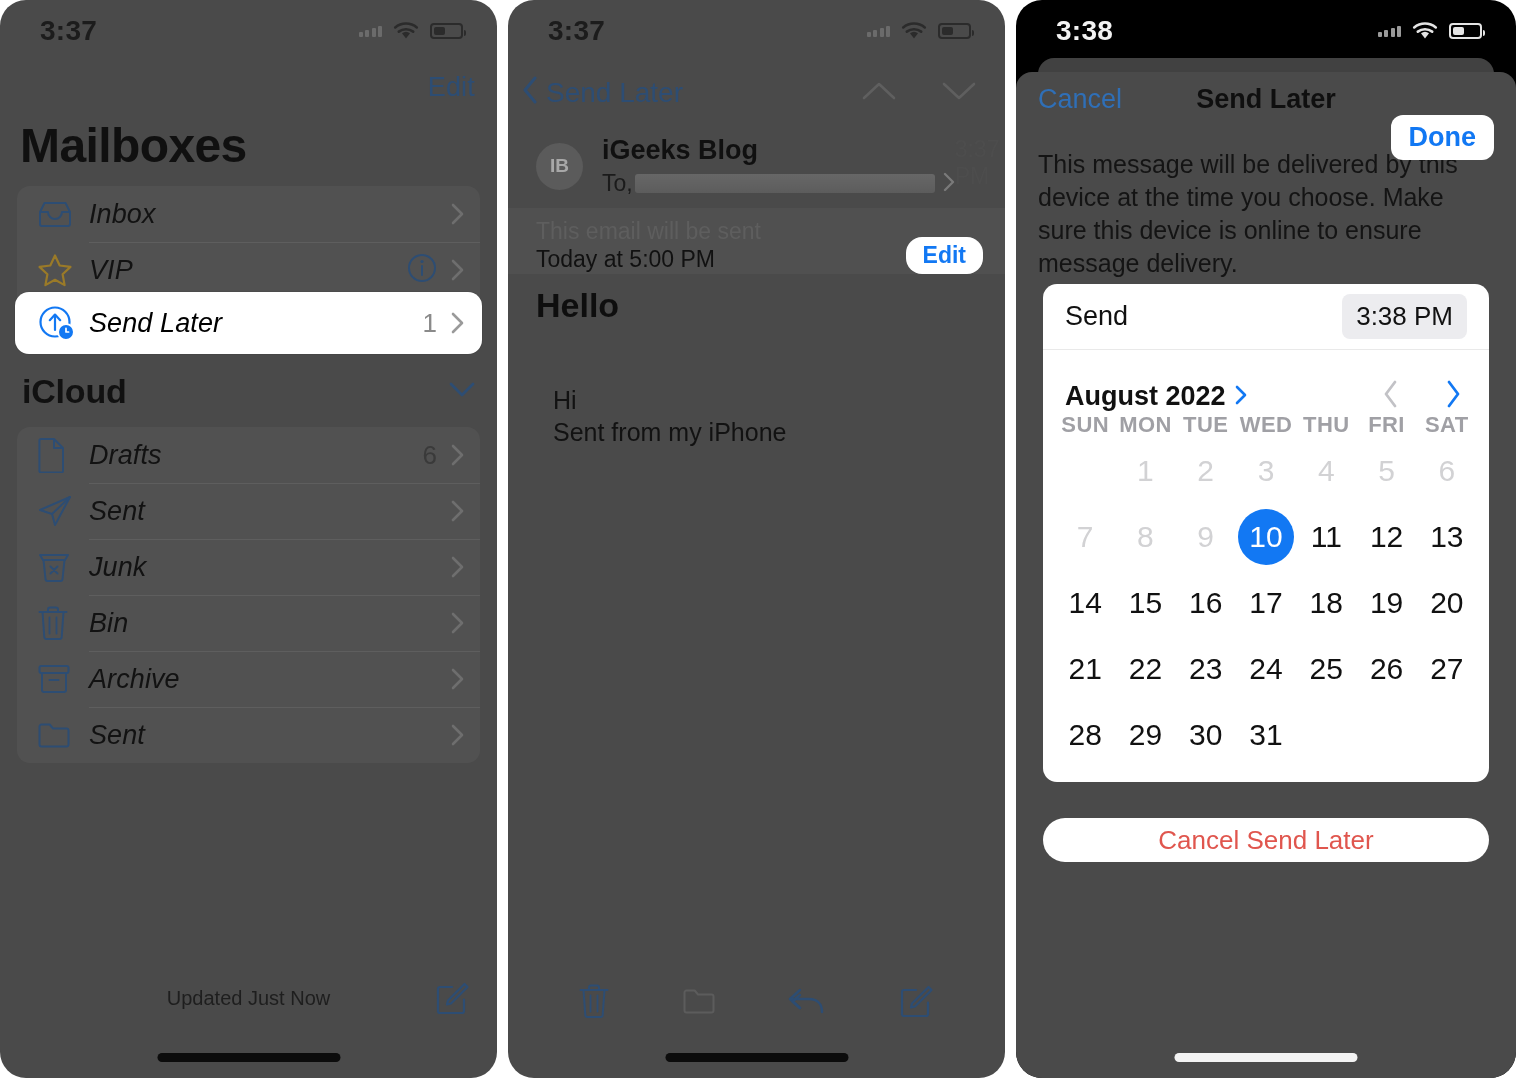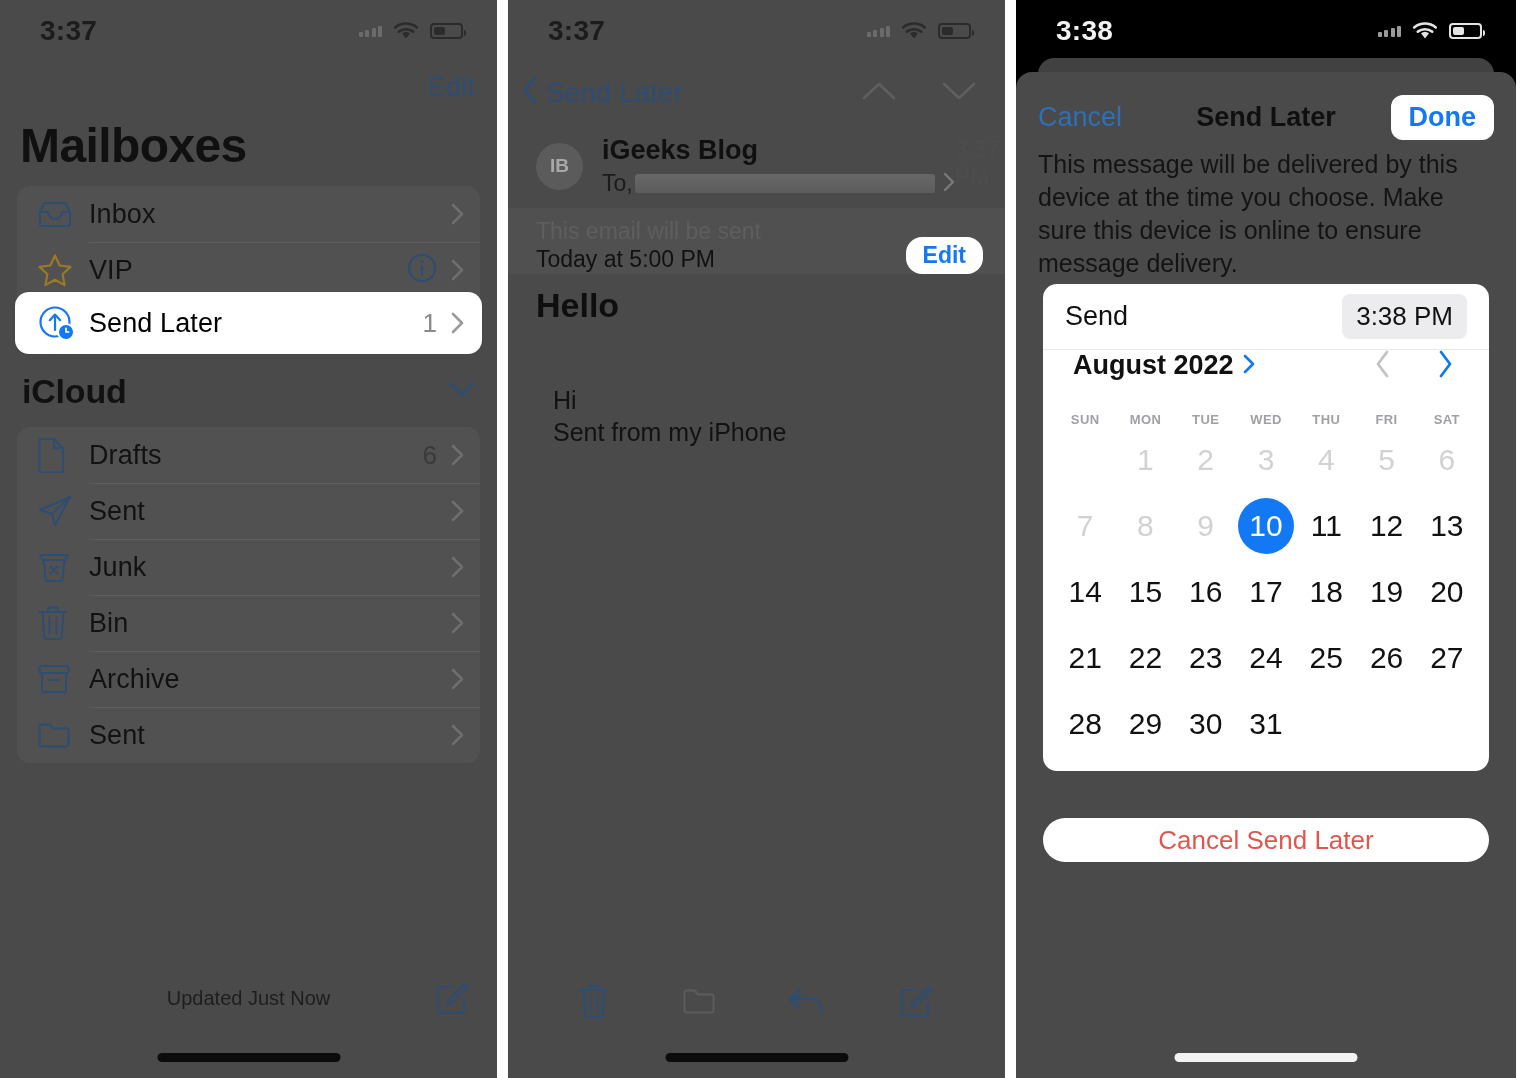--- a/index.html
+++ b/index.html
@@ -10,21 +10,21 @@
     overflow: hidden;
   }
   .stage {
     position: relative;
     width: 1524px; height: 1078px;
     display: flex;
     background: #ffffff;
   }
 
   
-  .panel { position: relative; height: 1078px; overflow: hidden; }
+  .panel { position: relative; height: 1078px; overflow: hidden; border-radius: 26px; }
   .panel-1 { width: 497px; background: #4a4a4a; }
   .gap { width: 11px; height: 1078px; background: #ffffff; flex: 0 0 11px; }
   .panel-2 { width: 497px; background: #4a4a4a; }
   .panel-3 { width: 500px; background: #000000; }
 
   
   .statusbar {
     position: absolute; top: 0; left: 0; right: 0; height: 62px;
     display: flex; align-items: center; justify-content: space-between;
     padding: 0 34px 0 40px;
@@ -70,21 +70,21 @@
   .group-b { top: 427px; }
   .row {
     position: relative; display: flex; align-items: center;
     height: 56px; padding-left: 20px; padding-right: 16px;
   }
   .row + .row::before {
     content:''; position:absolute; left: 72px; right: 0; top: 0;
     height: 1px; background: rgba(255,255,255,0.08);
   }
   .row-ico { width: 52px; flex: 0 0 52px; display:flex; align-items:center; }
-  .row-label { flex: 1; font-size: 27px; color: #121212; letter-spacing: .1px; }
+  .row-label { flex: 1; font-size: 27px; color: #121212; letter-spacing: .1px; font-style: italic; }
   .row-count { font-size: 26px; color: #3a3a3a; margin-right: 14px; }
   .chev { width: 13px; height: 22px; flex: 0 0 13px; }
   .chev svg { display:block; }
   .info-badge { margin-right: 14px; }
 
   .highlight-row {
     position: absolute; left: 15px; right: 15px; top: 292px;
     height: 62px; background: #ffffff; border-radius: 14px;
     display: flex; align-items: center; padding-left: 22px; padding-right: 18px;
     box-shadow: 0 0 0 1px rgba(0,0,0,.05);
@@ -160,21 +160,21 @@
   .sheet-back {
     position:absolute; top: 58px; left: 22px; right: 22px; bottom: 0;
     background: #414141; border-radius: 16px 16px 0 0;
   }
   .sheet {
     position:absolute; top: 72px; left: 0px; right: 0px; bottom: 0;
     background: #4a4a4a; border-radius: 16px 16px 0 0;
   }
   .sheet-nav {
     position:absolute; top: 74px; left: 0; right: 0; height: 66px;
-    display:flex; align-items:center; padding: 0 22px;
+    display:flex; padding: 0 22px; flex-direction: column;
   }
   .sheet-cancel { font-size: 27px; color:#2f6fb7; }
   .sheet-title { position:absolute; left:0; right:0; text-align:center; font-size:27px; font-weight:700; color:#0f0f0f; }
   .done-pill {
     margin-left:auto; background:#fff; border-radius: 12px;
     padding: 7px 18px; font-size: 27px; color:#1278f3; font-weight:600;
     position: relative; z-index: 2;
   }
   .sheet-desc {
     position:absolute; top: 136px; left: 22px; right: 26px;
@@ -190,28 +190,28 @@
     border-bottom: 1px solid #e9e9e9;
   }
   .send-label { font-size: 27px; color:#111; flex:1; }
   .pill {
     background:#ececef; border-radius: 8px; padding: 7px 14px; font-size: 26px;
   }
   .pill-date { color:#1278f3; margin-right: 10px; }
   .pill-time { color:#111; }
 
   .cal-head {
-    display:flex; align-items:flex-start; height: 62px; padding: 0 30px;
+    display:flex; align-items:flex-end; height: 62px; padding: 0 22px;
   }
   .cal-month { font-size: 27px; font-weight: 700; color:#111; display:flex; align-items:center; gap: 9px; }
   .cal-navs { margin-left:auto; display:flex; align-items:center; gap: 46px; padding-right: 6px; }
 
   .dow, .week { display:grid; grid-template-columns: repeat(7, 1fr); }
   .dow { padding: 0 12px; }
-  .dow span { text-align:center; font-size: 13px; font-weight:600; color:#a0a0a5; letter-spacing:.4px; }
+  .dow span { text-align:center; font-size: 22px; font-weight:600; color:#a0a0a5; letter-spacing:.4px; }
   .week { padding: 0 12px; }
   .day {
     height: 66px; display:flex; align-items:center; justify-content:center;
     font-size: 30px; color:#111;
   }
   .day.dim { color: #d2d2d4; }
   .day.sel span {
     width: 56px; height: 56px; border-radius: 50%; background:#1278f3; color:#fff;
     display:flex; align-items:center; justify-content:center;
   }

